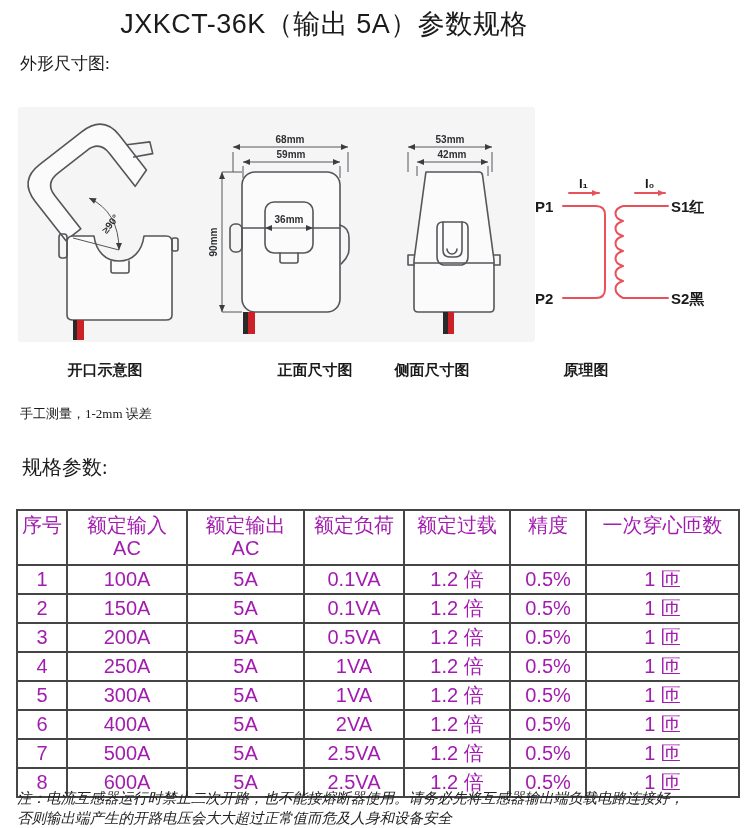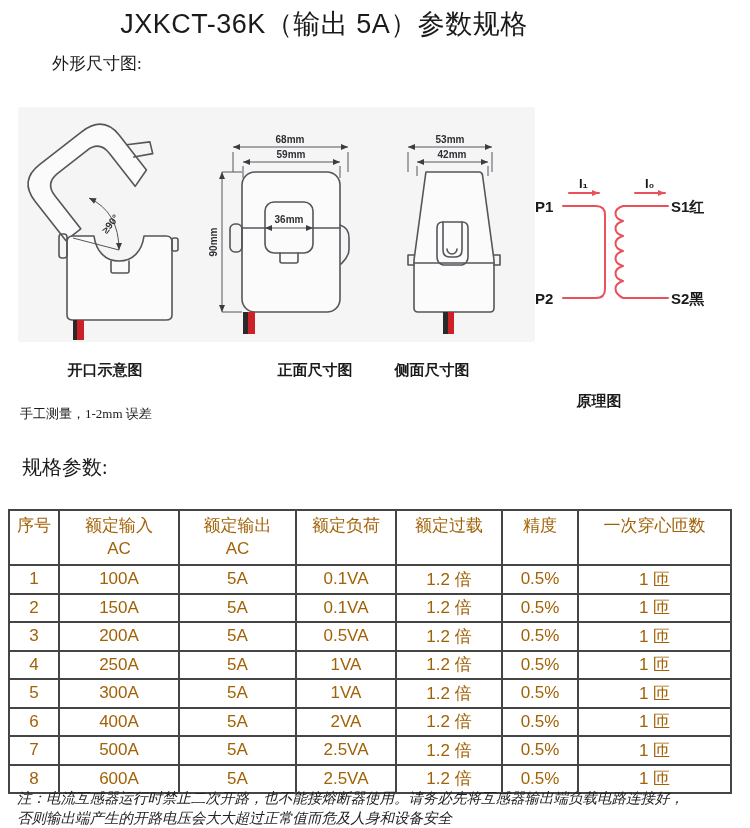--- a/index.html
+++ b/index.html
@@ -1,32 +1,32 @@
 <!DOCTYPE html>
 <html><head>
 <meta charset="utf-8">
 <style>
   html,body{margin:0;padding:0;background:#fff;}
   .sheet{position:relative;width:750px;height:828px;background:#ffffff;overflow:hidden;
          font-family:"Liberation Sans",sans-serif;color:#1a1a1a;}
   .abs{position:absolute;}
   .title{top:6px;left:0;width:648px;text-align:center;font-size:27px;font-weight:500;letter-spacing:.5px;}
-  .outline-label{top:52px;left:20px;font-family:"Liberation Serif",serif;font-size:17px;margin-left:32px;}
+  .outline-label{top:52px;left:20px;font-family:"Liberation Serif",serif;font-size:17px;}
   .panel{top:107px;left:18px;width:517px;height:235px;background:#f5f5f6;border-radius:3px;}
   svg{overflow:visible;}
   .svg-open{top:110px;left:25px;}
   .svg-front{top:130px;left:205px;}
   .svg-side{top:130px;left:400px;}
   .svg-sch{top:172px;left:533px;}
   .cap{top:361px;transform:translateX(-50%);font-size:15px;font-weight:bold;white-space:nowrap;}
-  .cap1{left:105px;} .cap2{left:271px;margin-left:44px;} .cap3{left:432px;} .cap4{left:599px;margin-top:31px;}
+  .cap1{left:105px;} .cap2{left:271px;margin-left:44px;} .cap3{left:432px;} .cap4{left:586px;}
   .measure-note{top:405px;left:20px;font-family:"Liberation Serif",serif;font-size:13px;text-align:center;}
   .spec-label{top:454px;left:22px;font-family:"Liberation Serif",serif;font-size:20px;}
-  table.spec{position:absolute;top:509px;left:8px;width:722px;border-collapse:collapse;table-layout:fixed;
-             font-size:17px;color:#a16207;}
+  table.spec{position:absolute;top:509px;left:16px;width:722px;border-collapse:collapse;table-layout:fixed;
+             font-size:20px;color:#a21caf;}
   table.spec th,table.spec td{border:2px solid #454545;text-align:center;padding:0;font-weight:normal;}
   table.spec th{height:50px;vertical-align:top;padding-top:3px;line-height:23px;}
   table.spec td{height:26.5px;vertical-align:middle;}
   .fnote{top:789px;left:17px;width:720px;font-family:"Liberation Serif",serif;font-size:14.5px;
          line-height:19.5px;color:#222;font-style:italic;}
   .dwg{stroke:#55565a;fill:none;stroke-width:1.6;stroke-linejoin:round;stroke-linecap:round;}
   .dwg-fill{stroke:#55565a;fill:#fbfbfc;stroke-width:1.6;stroke-linejoin:round;}
   .dim{stroke:#55565a;fill:none;stroke-width:1;}
   .dimtxt{font-family:"Liberation Sans",sans-serif;font-size:10px;font-weight:bold;fill:#2f3033;}
   .schtxt{font-family:"Liberation Sans",sans-serif;font-size:15px;font-weight:bold;fill:#1a1a1a;}

